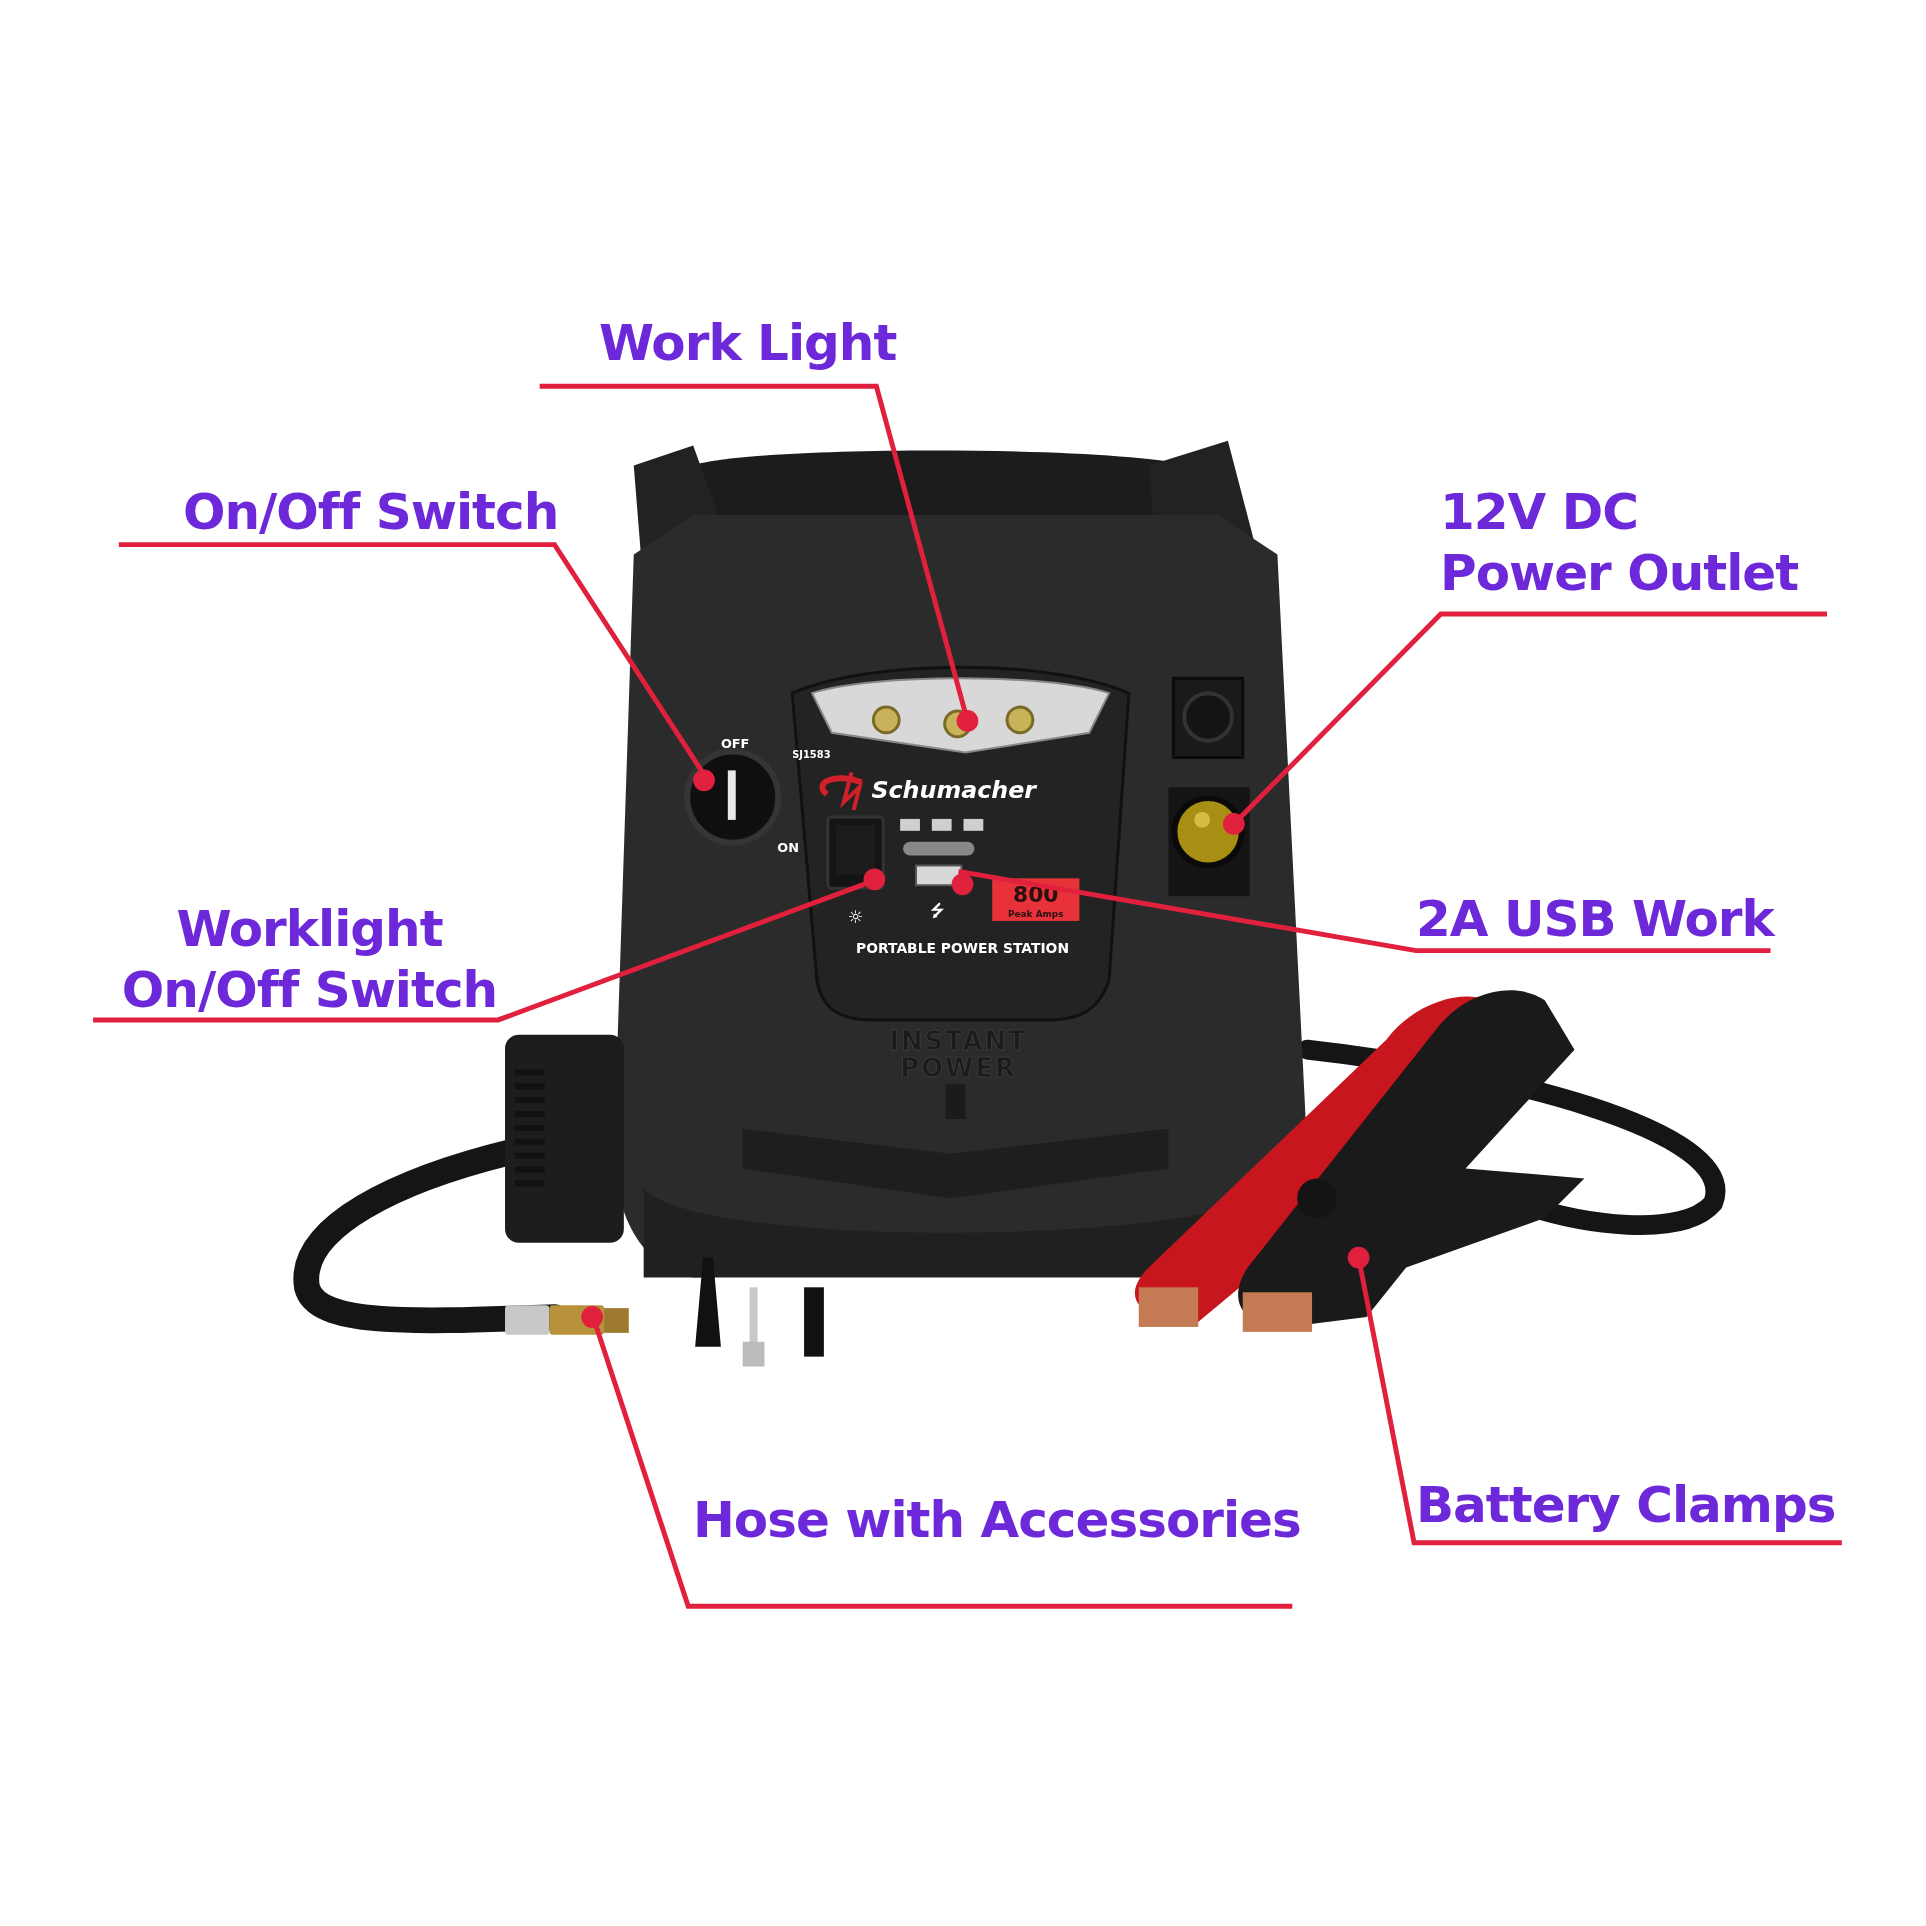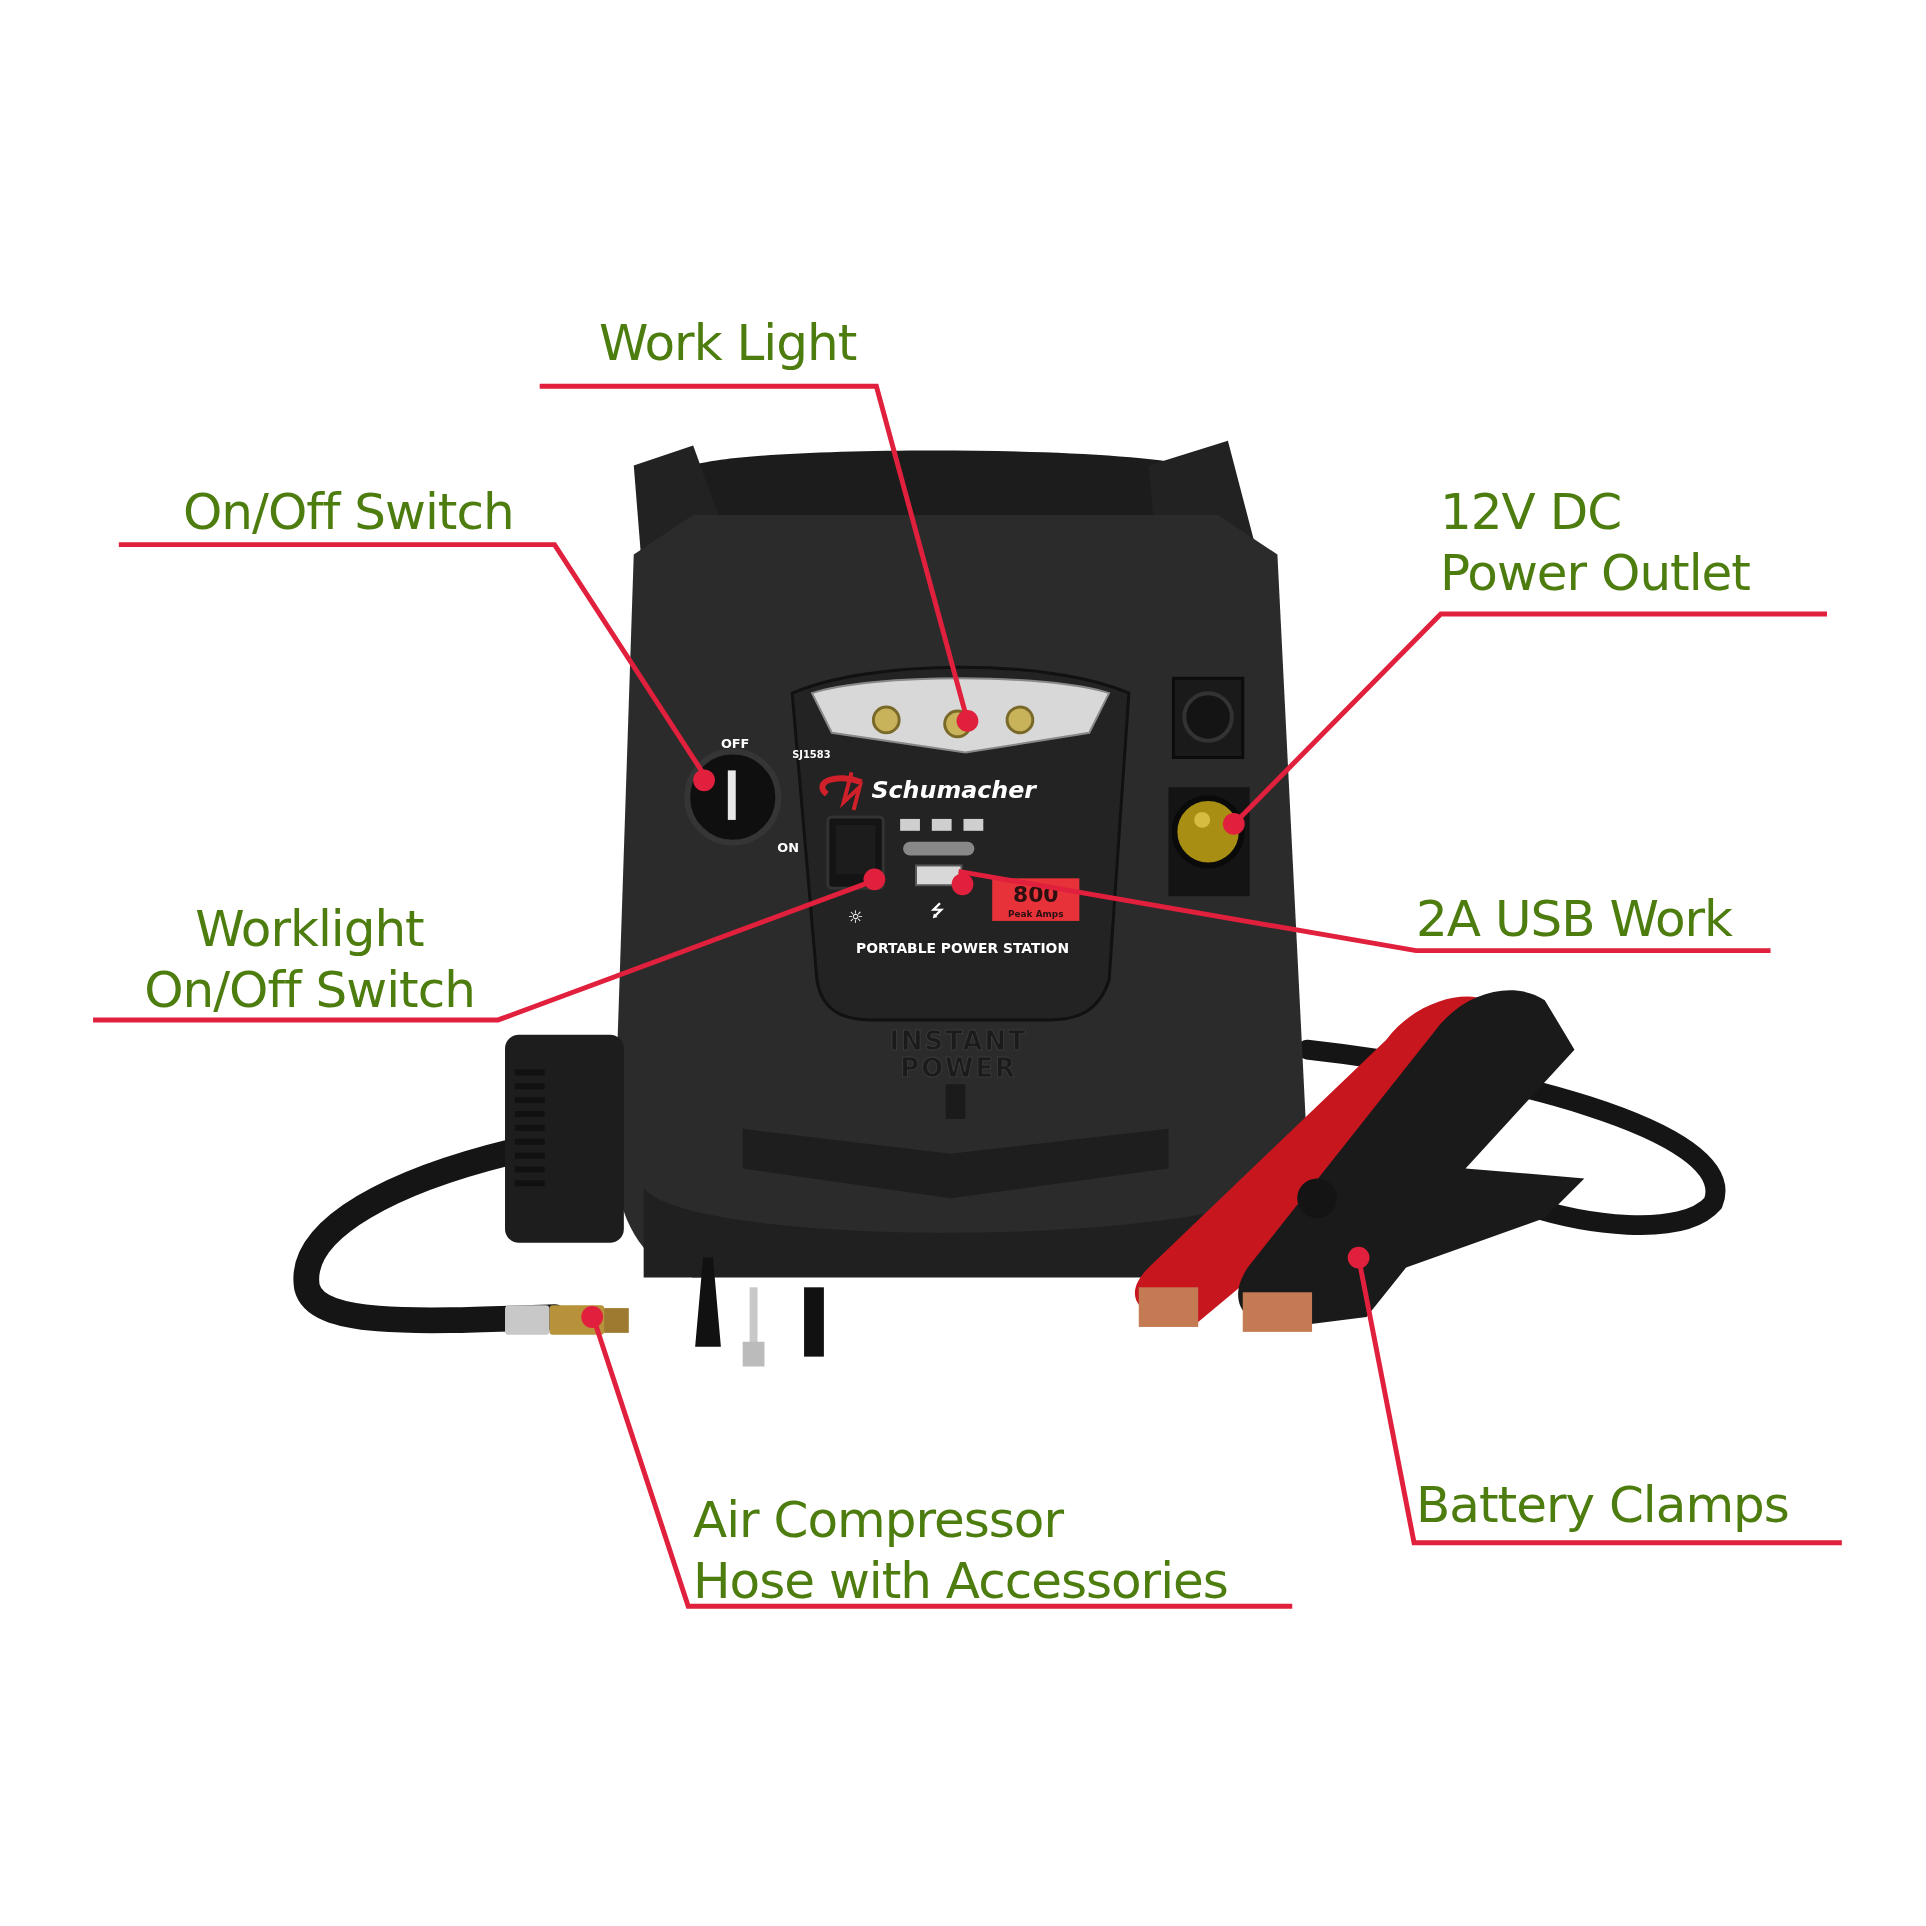--- a/index.html
+++ b/index.html
@@ -1,18 +1,18 @@
 <!DOCTYPE html>
 <html><head>
 <meta charset="utf-8">
 <style>
   html, body { margin:0; padding:0; background:#ffffff; }
   body { width:1927px; height:1927px; position:relative; overflow:hidden; font-family:"Liberation Sans", sans-serif; }
   .stage { position:absolute; left:0; top:0; width:1927px; height:1927px; }
-  .label { position:absolute; color:#4d7c0f; font-family:"DejaVu Sans", sans-serif; font-weight:normal; font-size:50px; line-height:61px; letter-spacing:-1px; white-space:nowrap; }
+  .label { position:absolute; color:#6d28d9; font-family:"DejaVu Sans", sans-serif; font-weight:bold; font-size:50px; line-height:61px; letter-spacing:-1px; white-space:nowrap; }
   .label.right { text-align:center; }
   svg.overlay { position:absolute; left:0; top:0; width:1927px; height:1927px; pointer-events:none; }
   .panel-text { fill:#ffffff; font-family:"DejaVu Sans", sans-serif; font-weight:bold; }
 </style>
 </head>
 <body>
 
 <div class="stage">
 
   <svg class="overlay" viewBox="0 0 1946 1946">
@@ -141,17 +141,16 @@
   <div class="label right" style="left:119px; top:899px; width:381px;">
     <div>Worklight</div>
     <div>On/Off Switch</div>
   </div>
 
   <div class="label" style="left:1416px; top:889px;">2A USB Work</div>
 
   <div class="label" style="left:1416px; top:1475px;text-align:center;">Battery Clamps</div>
 
   <div class="label" style="left:693px; top:1490px;">
-    <div>Air Compressor</div>
     <div>Hose with Accessories</div>
   </div>
 </div>
 
 
 </body></html>

